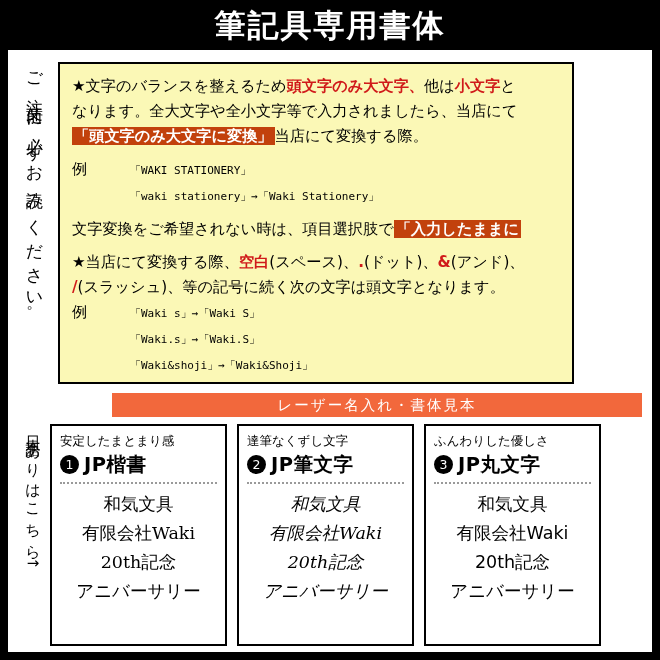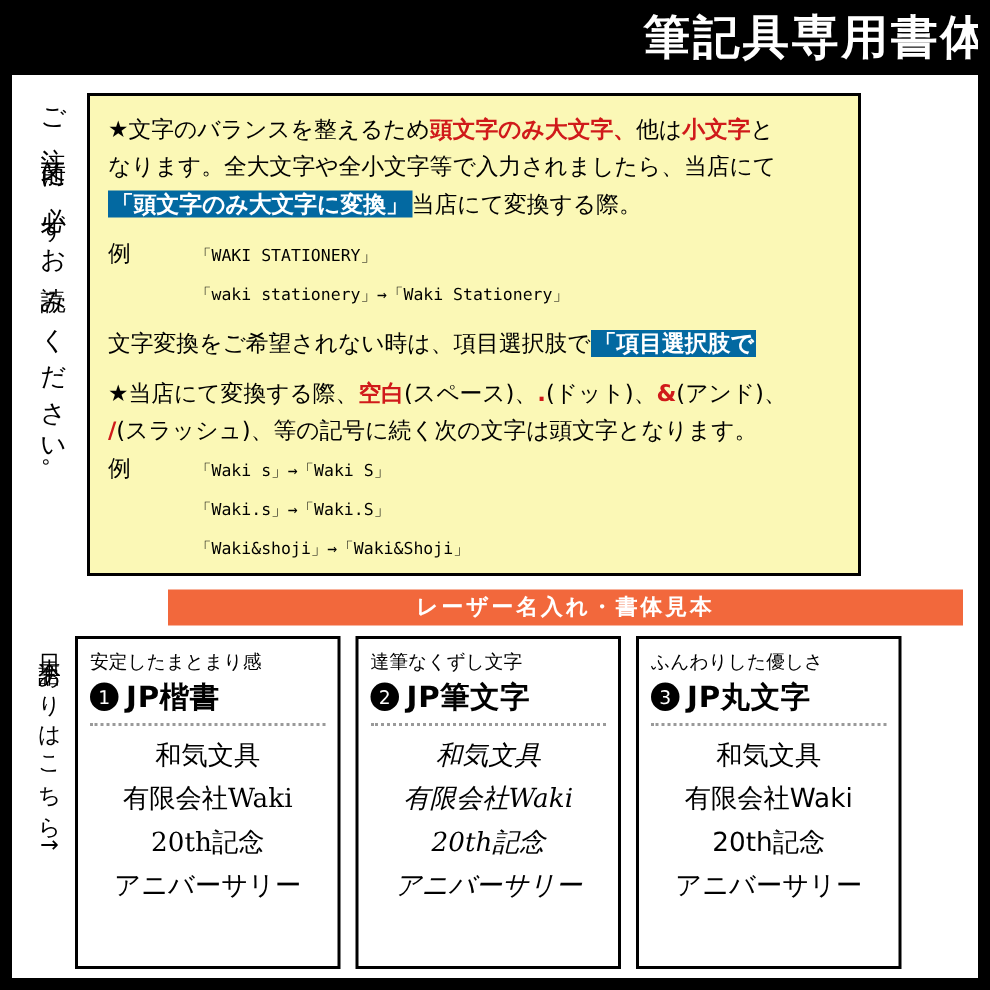--- a/index.html
+++ b/index.html
@@ -27,21 +27,21 @@
     height: 50px;
     background: #000000;
   }
   .header-title {
     position: absolute;
     left: 0;
     top: 0;
     width: 660px;
     height: 50px;
     line-height: 50px;
-    text-align: right;
+    text-align: center;
     color: #ffffff;
     font-size: 31px;
     font-weight: bold;
     letter-spacing: 2px;
     font-family: "DejaVu Sans", "Liberation Sans", sans-serif;
   }
 
   
   .vtext-top {
     position: absolute;
@@ -76,21 +76,21 @@
     color: #000000;
     font-family: "DejaVu Sans", "Liberation Sans", sans-serif;
     white-space: nowrap;
   }
   .red {
     color: #d01a1a;
     font-weight: bold;
   }
   .redbox {
     color: #ffffff;
-    background: #0369a1;
+    background: #c2410c;
     font-weight: bold;
     padding: 0 2px;
   }
   .mono {
     font-family: "DejaVu Sans Mono", "Liberation Mono", monospace;
     font-size: 11px;
   }
   .ex-label {
     display: inline-block;
     width: 58px;
@@ -109,21 +109,21 @@
   .orange-band-text {
     position: absolute;
     left: 112px;
     top: 393px;
     width: 530px;
     height: 24px;
     line-height: 24px;
     text-align: center;
     color: #ffffff;
     font-size: 14.5px;
-    font-weight: bold;
+    font-weight: normal;
     letter-spacing: 2px;
     font-family: "DejaVu Sans", "Liberation Sans", sans-serif;
   }
 
   
   .vtext-bottom {
     position: absolute;
     left: 16px;
     top: 424px;
     width: 26px;
@@ -255,21 +255,21 @@
 
     <div class="note-line gap-top">
       <span class="ex-label"><span>例</span></span><span class="mono">「WAKI STATIONERY」</span>
     </div>
 
     <div class="note-line">
       <span class="ex-label"></span><span class="mono">「waki stationery」</span><span class="mono">→</span><span class="mono">「Waki Stationery」</span>
     </div>
 
     <div class="note-line gap-top">
-      <span>文字変換をご希望されない時は、項目選択肢で</span><span class="redbox">「項目選択肢で</span>
+      <span>文字変換をご希望されない時は、項目選択肢で</span><span class="redbox">「入力したままに</span>
     </div>
 
 
     <div class="note-line gap-top">
       <span>★当店にて変換する際、</span><span class="red">空白</span><span>(スペース)、</span><span class="red">.</span><span>(ドット)、</span><span class="red">&amp;</span><span>(アンド)、</span>
     </div>
 
     <div class="note-line">
       <span class="red">/</span><span>(スラッシュ)、等の記号に続く次の文字は頭文字となります。</span>
     </div>

